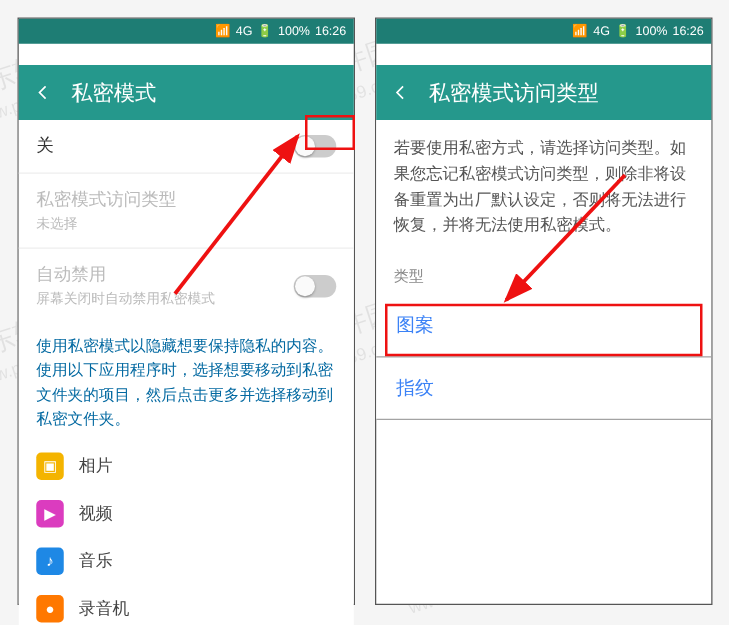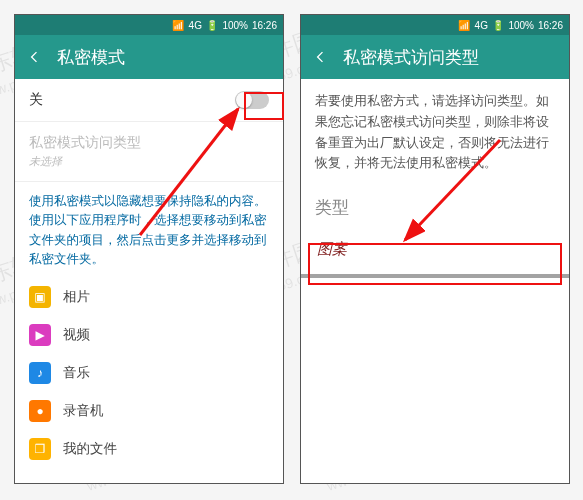--- a/index.html
+++ b/index.html
@@ -44,37 +44,38 @@
   }
   .appbar {
     height: 44px;
     background: #25988c;
     color: #fff;
     display: flex;
     align-items: center;
     padding: 0 10px;
     font-size: 17px;
     gap: 14px;
+    margin-top: 17px;
   }
   .back-arrow {
     width: 18px; height: 18px;
     display:inline-flex; align-items:center; justify-content:center;
   }
   .back-arrow svg { width: 16px; height: 16px; fill: #fff; }
   .content { background: #fff; color: #333; }
   .row {
     padding: 12px 14px;
     border-bottom: 1px solid #eee;
     font-size: 14px;
     display: flex;
     align-items: center;
     justify-content: space-between;
   }
   .row.noborder { border-bottom: none; }
-  .row .sub { font-size: 11px; color: #bbb; margin-top: 2px; font-style: italic; }
+  .row .sub { font-size: 11px; color: #bbb; margin-top: 2px; }
   .row.disabled { color: #bbb; }
   .row .left { display:flex; flex-direction:column; }
   .toggle {
     width: 34px; height: 18px; border-radius: 10px;
     background: #ccc; position: relative;
   }
   .toggle::after {
     content:""; position:absolute; width:16px; height:16px; border-radius:50%;
     background:#fafafa; top:1px; left:1px; box-shadow:0 1px 2px rgba(0,0,0,0.3);
   }
@@ -88,29 +89,28 @@
   .app-item {
     display: flex; align-items: center; gap: 12px;
     padding: 8px 0; font-size: 13.5px; color: #444;
   }
   .app-icon {
     width: 22px; height: 22px; border-radius: 4px;
     display:flex; align-items:center; justify-content:center;
     color:#fff; font-size:12px;
   }
   .section-label {
-    padding: 10px 14px 6px; font-size: 17px; color: #888;
+    padding: 10px 14px 6px; font-size: 12px; color: #888;
   }
   .info-text {
     padding: 12px 14px; font-size: 13px; color: #555; line-height:1.6;
   }
   .option-row {
-    padding: 15px 16px; font-size: 15px; color: #7f1d1d;
-    border-bottom: 4px solid #a3a3a3;
-    font-style: italic;
+    padding: 15px 16px; font-size: 15px; color: #3b82f6;
+    border-bottom: 1px solid #a3a3a3;
   }
   .highlight-box {
     position: absolute;
     border: 2.5px solid #e11;
     pointer-events: none;
   }
   .arrow-svg { position:absolute; pointer-events:none; }
 </style>
 </head>
 <body>
@@ -144,20 +144,27 @@
     <div class="row">
       <span>关</span>
       <span class="toggle"></span>
     </div>
     <div class="row disabled">
       <div class="left">
         <span>私密模式访问类型</span>
         <span class="sub">未选择</span>
       </div>
     </div>
+    <div class="row disabled noborder">
+      <div class="left">
+        <span>自动禁用</span>
+        <span class="sub">屏幕关闭时自动禁用私密模式</span>
+      </div>
+      <span class="toggle"></span>
+    </div>
     <div class="desc">使用私密模式以隐藏想要保持隐私的内容。使用以下应用程序时，选择想要移动到私密文件夹的项目，然后点击更多并选择移动到私密文件夹。</div>
     <div class="app-list" id="app-list">
         <div class="app-item">
           <span class="app-icon" style="background:#f4b400">▣</span>
           <span>相片</span>
         </div>
         <div class="app-item">
           <span class="app-icon" style="background:#db3cbf">▶</span>
           <span>视频</span>
         </div>
@@ -191,20 +198,21 @@
           <path d="M15 4l-8 8 8 8 1.4-1.4L9.8 12l6.6-6.6z"></path>
         </svg>
     </span>
     <span>私密模式访问类型</span>
   </div>
   <div class="content">
     <div class="info-text">若要使用私密方式，请选择访问类型。如果您忘记私密模式访问类型，则除非将设备重置为出厂默认设定，否则将无法进行恢复，并将无法使用私密模式。</div>
     <div class="section-label">类型</div>
     <div id="options">
         <div class="option-row">图案</div>
+        <div class="option-row">指纹</div>
       </div>
   </div>
 </div>
 
 <div class="highlight-box" style="top:92px; left:244px; width:40px; height:28px;"></div>
 <div class="highlight-box" style="top:243px; left:308px; width:254px; height:42px;"></div>
 
 <svg class="arrow-svg" style="top:95px; left:110px; width:160px; height:160px;">
   <defs>
       <marker id="ah1" markerWidth="10" markerHeight="10" refX="7" refY="3" orient="auto">

